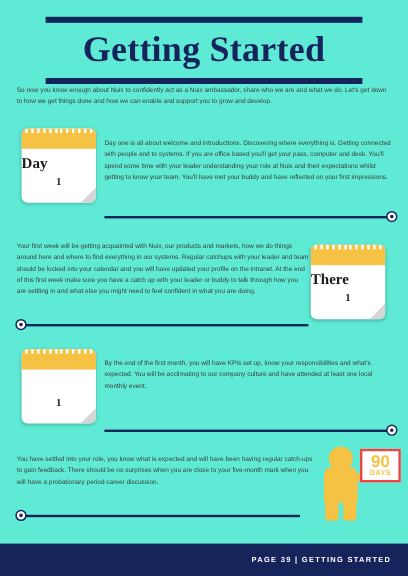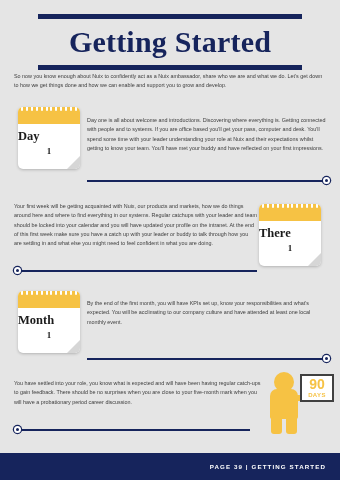--- a/index.html
+++ b/index.html
@@ -9,21 +9,21 @@
     height: 480px;
     background: #ffffff;
     font-family: "Liberation Sans", sans-serif;
     overflow: hidden;
   }
 
   .page {
     position: relative;
     width: 340px;
     height: 480px;
-    background: #e5e5e5;
+    background: #5eead4;
   }
 
   
   .header-rule {
     position: absolute;
     left: 38px;
     width: 264px;
     height: 5px;
     background: #16245c;
   }
@@ -202,21 +202,21 @@
   .fig-arm {
     position: absolute;
     top: 23px; left: 31px;
     width: 14px; height: 6px;
     background: #f6c244;
   }
   .sign-board {
     position: absolute;
     top: 2px; left: 38px;
     width: 34px; height: 28px;
-    border: 2px solid #404040;
+    border: 2px solid #ef4444;
     background: #ffffff;
   }
   .sign-90 {
     position: absolute;
     top: 1px; left: 0;
     width: 100%;
     text-align: center;
     font-family: "Liberation Sans", sans-serif;
     font-weight: bold;
     font-size: 14px;
@@ -330,21 +330,20 @@
           <i></i>
           <i></i>
           <i></i>
           <i></i>
           <i></i>
           <i></i>
           <i></i>
           <i></i>
       </div>
     </div>
-    <div class="cal-label">Month</div>
     <div class="cal-num">1</div>
     <div class="cal-fold"></div>
   </div>
   <div class="body-text text-month">By the end of the first month, you will have KPIs set up, know your responsibilities and what's expected. You will be acclimating to our company culture and have attended at least one local monthly event.</div>
   <div class="connector conn-3">
     <div class="bar"></div>
     <div class="dot"></div>
   </div>
 
   <div class="body-text text-final">You have settled into your role, you know what is expected and will have been having regular catch-ups to gain feedback. There should be no surprises when you are close to your five-month mark when you will have a probationary period career discussion.</div>

